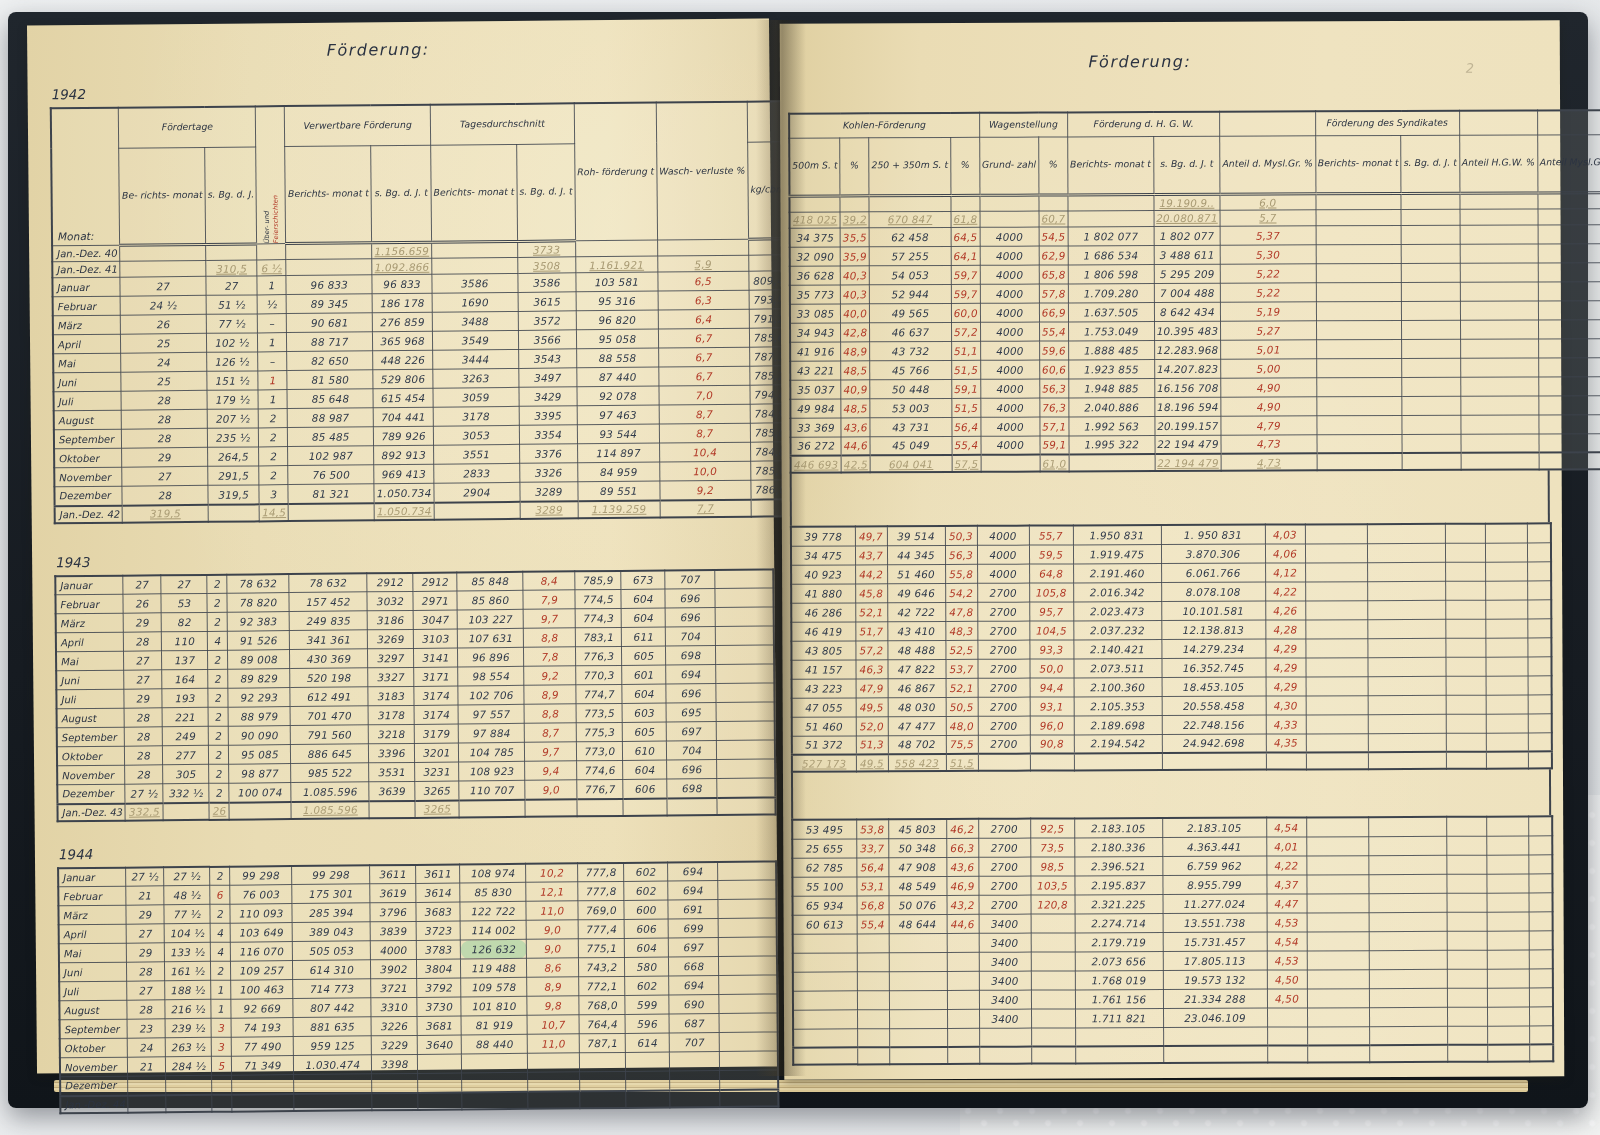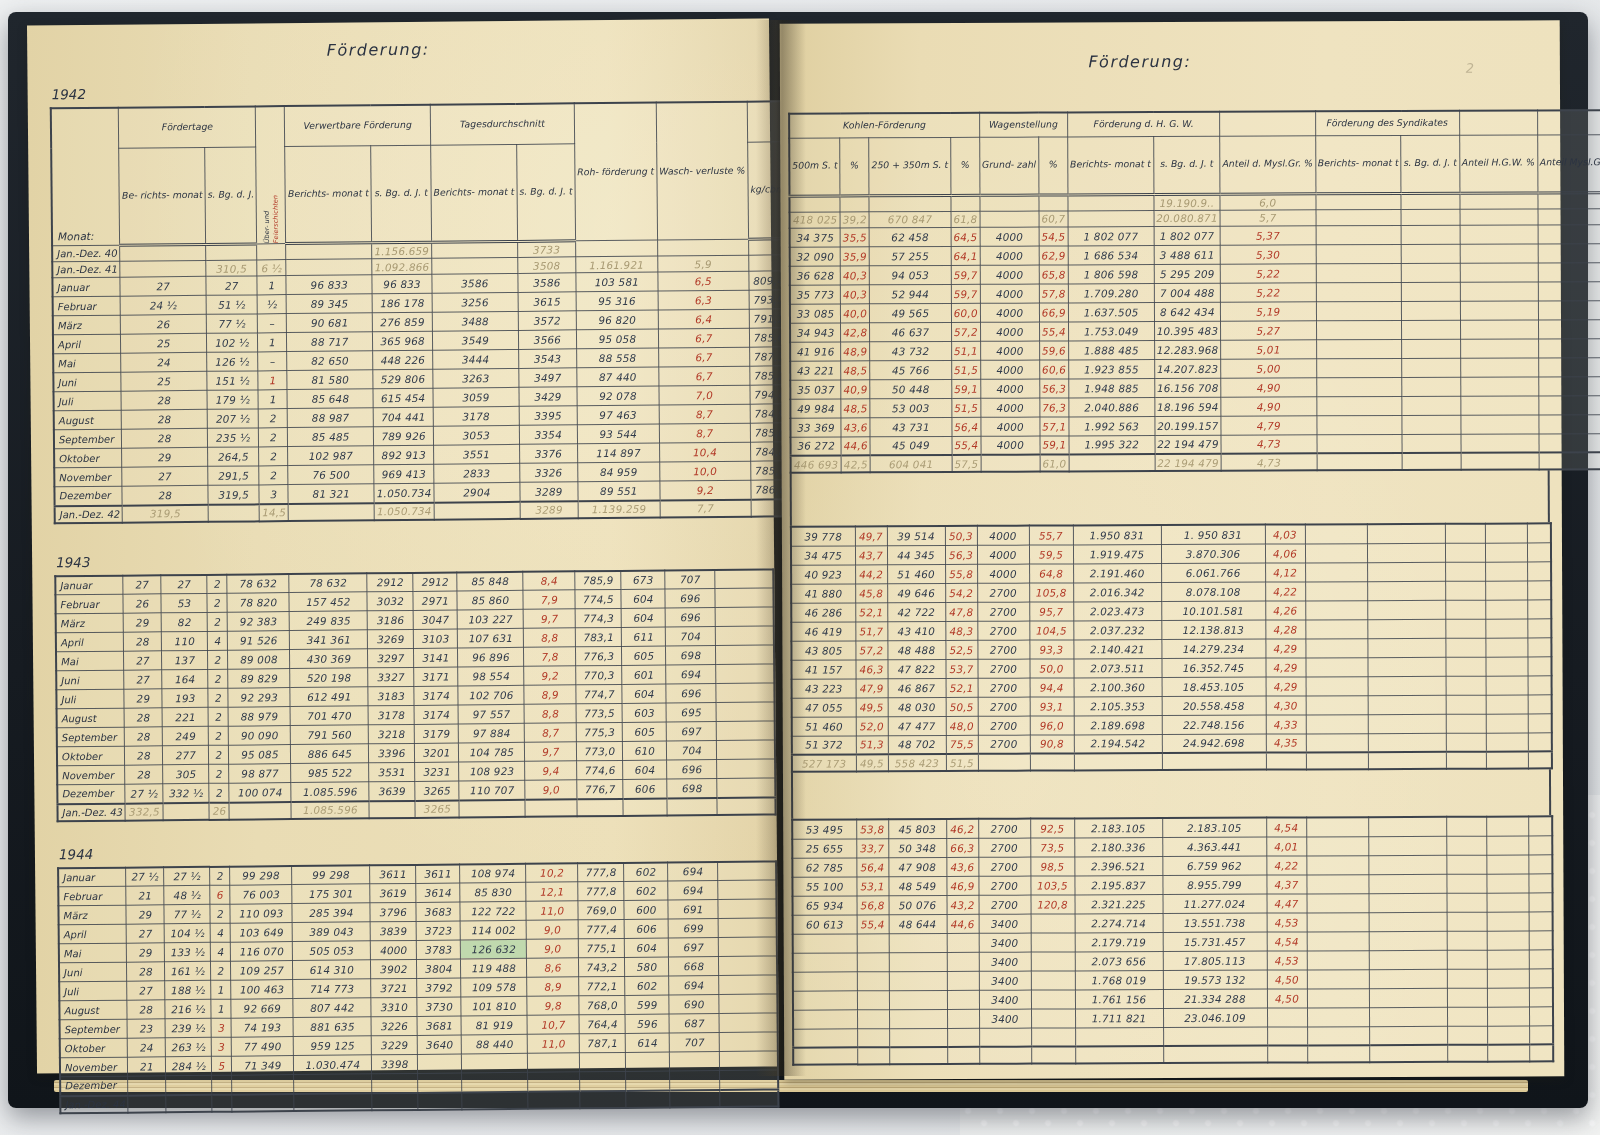--- a/index.html
+++ b/index.html
@@ -43,22 +43,22 @@
   thead tr.grp th{height:24px;}
   thead tr.sub th{height:58px;border-bottom:3px double #3d434c;}
   thead th.monat{vertical-align:bottom;text-align:left;font-size:10.5px;padding:2px 5px;}
   tbody td{height:19px;font-size:10.4px;font-style:italic;color:#313b4b;text-align:center;letter-spacing:.2px;}
   tbody th.lbl{font-size:10px;font-style:italic;font-weight:normal;text-align:left;
     padding-left:4px;color:#2c3442;}
   tr.sum td{height:17px;border-top:2px solid #3d434c;color:#a89a73;opacity:.95;}
   tr.sum th.lbl{border-top:2px solid #3d434c;margin-left:18px;}
   tr.faint td{height:16px;color:#a89a73;}
   td.red{color:#b23a28;}
-  td.pencil{color:#a89a73;}
-  td.hl{background:rgba(148,208,160,.5);}
+  td.pencil{color:#a89a73;text-decoration:underline;}
+  td.hl{background:rgba(148,208,160,.5);border-radius:9px;}
   .vwrap{writing-mode:vertical-rl;transform:rotate(180deg);margin:0 auto;height:136px;
     font-size:6.6px;letter-spacing:0;line-height:1.35;text-align:left;}
   .vwrap span{display:block;font-style:italic;}
   .vwrap .vred{color:#b23a28;}
   .band{width:760px;border-left:2px solid #3d434c;border-right:2px solid #3d434c;box-sizing:border-box;}
   .ml-left{margin-left:22px;}
   .ml-right{margin-left:8px;}
 </style>
 </head>
 <body>
@@ -186,21 +186,21 @@
             <td>728</td>
             <td class="red">0,9</td>
           </tr>
           <tr>
             <th class="lbl">Februar</th>
             <td>24 ½</td>
             <td>51 ½</td>
             <td>½</td>
             <td>89 345</td>
             <td>186 178</td>
-            <td>3256</td>
+            <td>1690</td>
             <td>3615</td>
             <td>95 316</td>
             <td class="red">6,3</td>
             <td>793,5</td>
             <td>619</td>
             <td>713</td>
             <td class="red">0,9</td>
           </tr>
           <tr>
             <th class="lbl">März</th>
@@ -963,21 +963,21 @@
             <td>3 488 611</td>
             <td class="red">5,30</td>
             <td></td>
             <td></td>
             <td></td>
             <td></td>
           </tr>
           <tr>
             <td>36 628</td>
             <td class="red">40,3</td>
-            <td>94 053</td>
+            <td>54 053</td>
             <td class="red">59,7</td>
             <td>4000</td>
             <td class="red">65,8</td>
             <td>1 806 598</td>
             <td>5 295 209</td>
             <td class="red">5,22</td>
             <td></td>
             <td></td>
             <td></td>
             <td></td>

